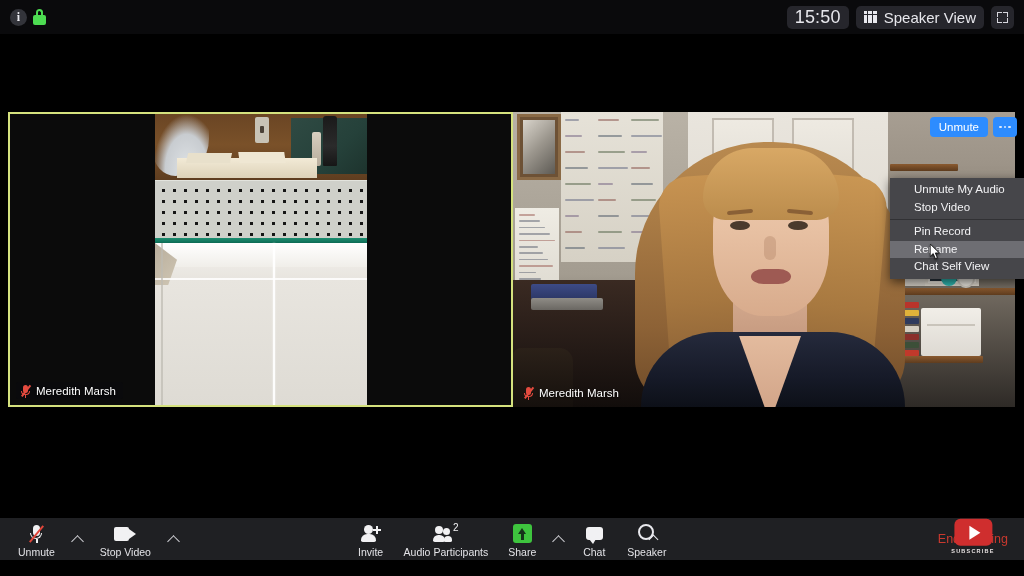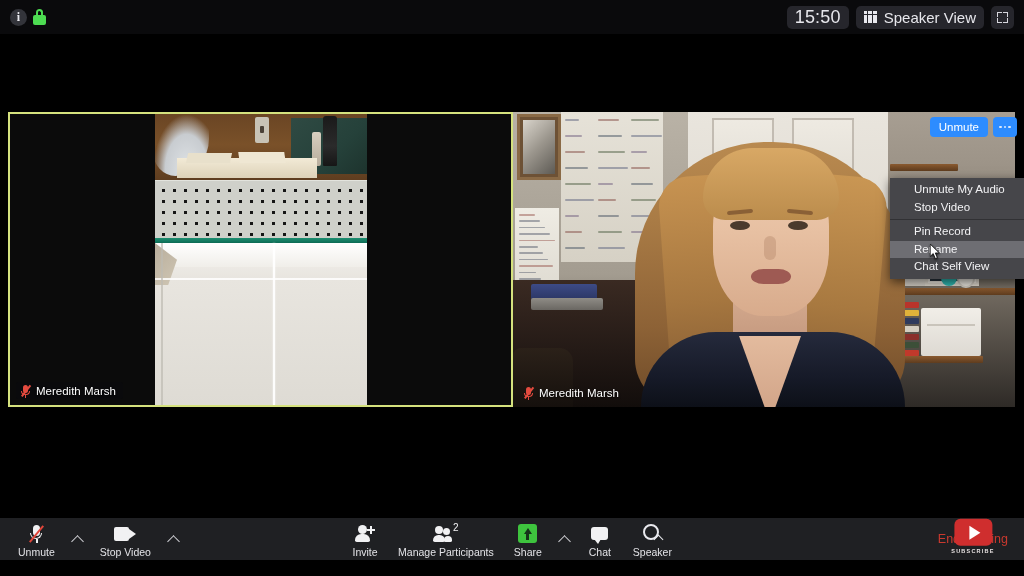--- a/index.html
+++ b/index.html
@@ -772,21 +772,21 @@
       <div class="tb-item">
         <span class="tb-icon">
           <span class="ic-people">
             <span class="h1"></span>
               <span class="h2"></span>
               <span class="b1"></span>
               <span class="b2"></span>
             <span class="badge-count">2</span>
           </span>
         </span>
-        <span class="tb-label">Manage Participants</span>
+        <span class="tb-label">Audio Participants</span>
       </div>
 
       <div class="tb-item">
         <span class="tb-icon">
           <span class="ic-share">
               <span class="arrow"></span>
               <span class="bar"></span>
             </span>
         </span>
         <span class="tb-label">Share</span>

